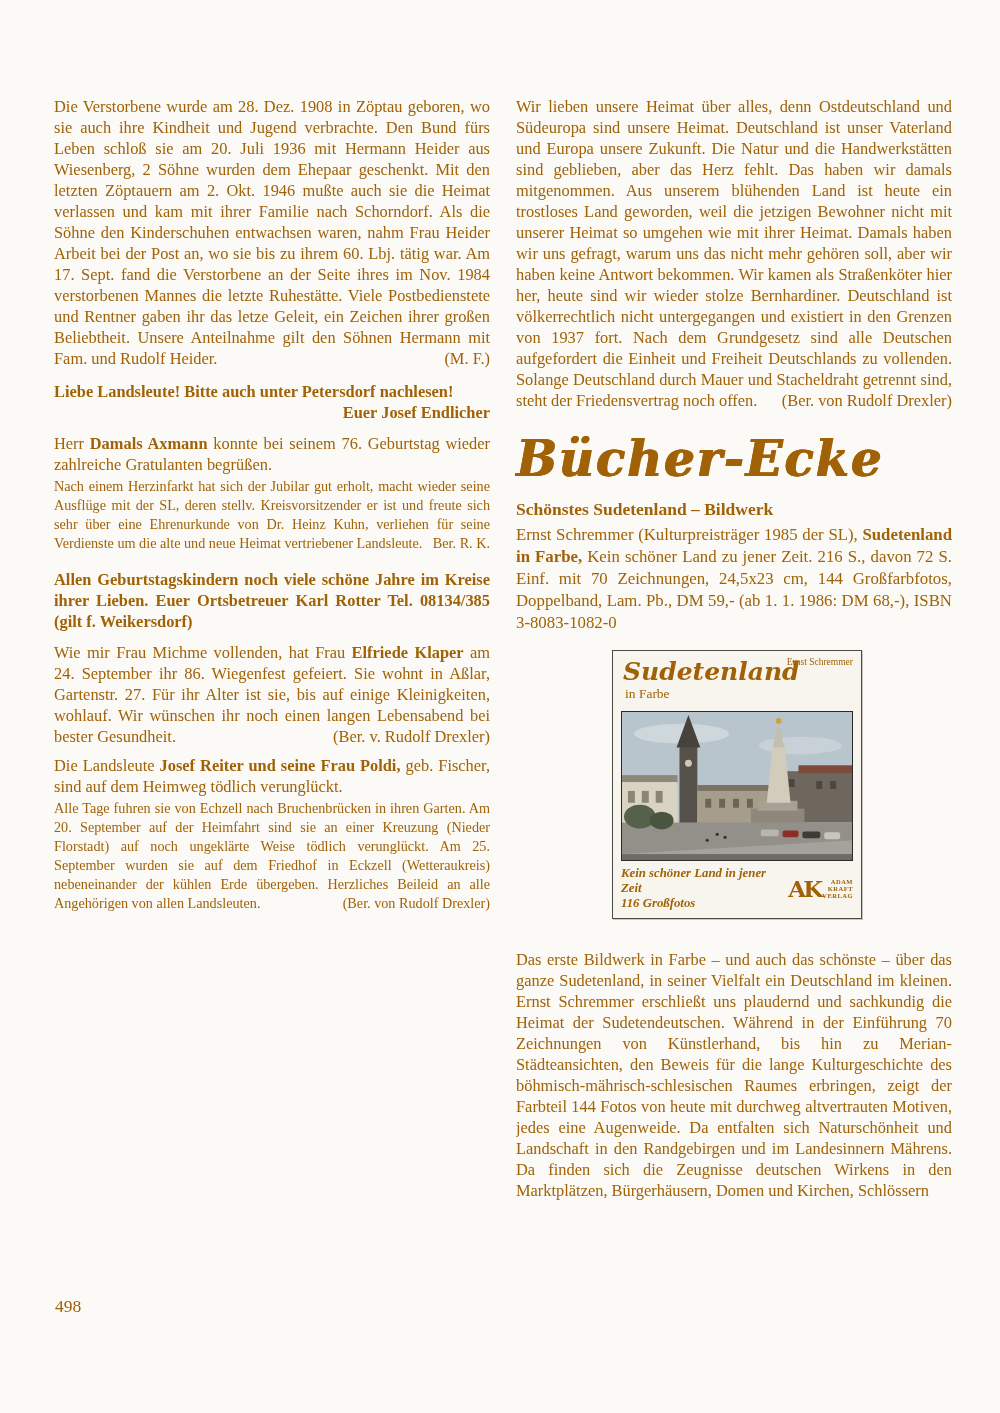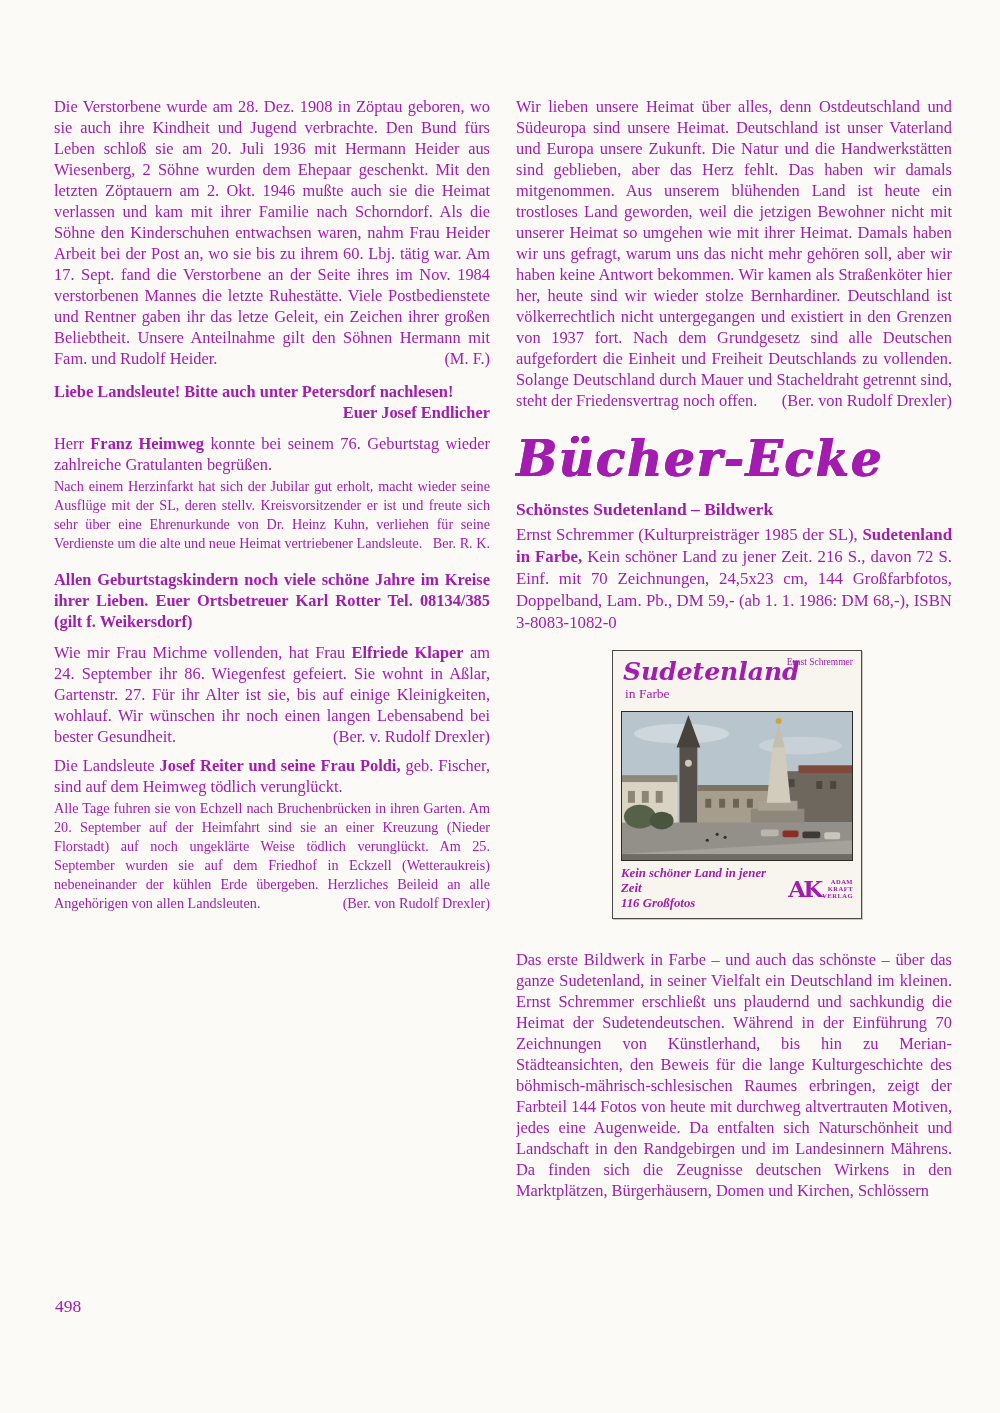--- a/index.html
+++ b/index.html
@@ -2,21 +2,21 @@
 <html><head>
 <meta charset="utf-8">
 <style>
   * { box-sizing: border-box; margin: 0; padding: 0; }
   html,body { background:#e9e7e1; }
   .page {
     position: relative;
     width: 1000px; height: 1413px;
     margin: 0 auto;
     background: #fbfaf6;
-    color: #a21caf;
+    color: #a16207;
     font-family: "Liberation Serif", "DejaVu Serif", serif;
     overflow: hidden;
   }
   .cols { display: flex; gap: 26px; padding: 96px 48px 0 54px; }
   .col { width: 436px; flex: 0 0 436px; }
 
   .p {
     font-size: 16.4px; line-height: 21px;
     text-align: justify; overflow: hidden;
   }
@@ -72,21 +72,21 @@
 </head>
 <body>
 
 <div class="page">
 
   <div class="cols">
 
     <div class="col">
       <p class="p mb12"><span>Die Verstorbene wurde am 28. Dez. 1908 in Zöptau geboren, wo sie auch ihre Kindheit und Jugend verbrachte. Den Bund fürs Leben schloß sie am 20. Juli 1936 mit Hermann Heider aus Wiesenberg, 2 Söhne wurden dem Ehepaar geschenkt. Mit den letzten Zöptauern am 2. Okt. 1946 mußte auch sie die Heimat verlassen und kam mit ihrer Familie nach Schorndorf. Als die Söhne den Kinderschuhen entwachsen waren, nahm Frau Heider Arbeit bei der Post an, wo sie bis zu ihrem 60. Lbj. tätig war. Am 17. Sept. fand die Verstorbene an der Seite ihres im Nov. 1984 verstorbenen Mannes die letzte Ruhestätte. Viele Postbedienstete und Rentner gaben ihr das letze Geleit, ein Zeichen ihrer großen Beliebtheit. Unsere Anteilnahme gilt den Söhnen Hermann mit Fam. und Rudolf Heider. </span><span class="attr">(M. F.)</span></p>
       <p class="p mb10"><span>Liebe Landsleute! Bitte auch unter Petersdorf nachlesen! </span><span class="attr">Euer Josef Endlicher</span></p>
-      <p class="p mb2"><span>Herr </span><span class="b">Franz Heimweg</span><span> konnte bei seinem 76. Geburtstag wieder zahlreiche Gratulanten begrüßen.</span></p>
+      <p class="p mb2"><span>Herr </span><span class="b">Damals Axmann</span><span> konnte bei seinem 76. Geburtstag wieder zahlreiche Gratulanten begrüßen.</span></p>
       <p class="p small mb16"><span>Nach einem Herzinfarkt hat sich der Jubilar gut erholt, macht wieder seine Ausflüge mit der SL, deren stellv. Kreisvorsitzender er ist und freute sich sehr über eine Ehrenurkunde von Dr. Heinz Kuhn, verliehen für seine Verdienste um die alte und neue Heimat vertriebener Landsleute. </span><span class="attr">Ber. R. K.</span></p>
       <p class="p mb10"><span>Allen Geburtstagskindern noch viele schöne Jahre im Kreise ihrer Lieben. Euer Ortsbetreuer Karl Rotter Tel. 08134/385 (gilt f. Weikersdorf)</span></p>
       <p class="p mb8"><span>Wie mir Frau Michme vollenden, hat Frau </span><span class="b">Elfriede Klaper</span><span> am 24. September ihr 86. Wiegenfest gefeiert. Sie wohnt in Aßlar, Gartenstr. 27. Für ihr Alter ist sie, bis auf einige Kleinigkeiten, wohlauf. Wir wünschen ihr noch einen langen Lebensabend bei bester Gesundheit. </span><span class="attr">(Ber. v. Rudolf Drexler)</span></p>
       <p class="p mb2"><span>Die Landsleute </span><span class="b">Josef Reiter und seine Frau Poldi,</span><span> geb. Fischer, sind auf dem Heimweg tödlich verunglückt.</span></p>
       <p class="p small mb14"><span>Alle Tage fuhren sie von Echzell nach Bruchenbrücken in ihren Garten. Am 20. September auf der Heimfahrt sind sie an einer Kreuzung (Nieder Florstadt) auf noch ungeklärte Weise tödlich verunglückt. Am 25. September wurden sie auf dem Friedhof in Eckzell (Wetteraukreis) nebeneinander der kühlen Erde übergeben. Herzliches Beileid an alle Angehörigen von allen Landsleuten. </span><span class="attr">(Ber. von Rudolf Drexler)</span></p>
     </div>
 
     <div class="col">
       <p class="p mb22"><span>Wir lieben unsere Heimat über alles, denn Ostdeutschland und Südeuropa sind unsere Heimat. Deutschland ist unser Vaterland und Europa unsere Zukunft. Die Natur und die Handwerkstätten sind geblieben, aber das Herz fehlt. Das haben wir damals mitgenommen. Aus unserem blühenden Land ist heute ein trostloses Land geworden, weil die jetzigen Bewohner nicht mit unserer Heimat so umgehen wie mit ihrer Heimat. Damals haben wir uns gefragt, warum uns das nicht mehr gehören soll, aber wir haben keine Antwort bekommen. Wir kamen als Straßenköter hier her, heute sind wir wieder stolze Bernhardiner. Deutschland ist völkerrechtlich nicht untergegangen und existiert in den Grenzen von 1937 fort. Nach dem Grundgesetz sind alle Deutschen aufgefordert die Einheit und Freiheit Deutschlands zu vollenden. Solange Deutschland durch Mauer und Stacheldraht getrennt sind, steht der Friedensvertrag noch offen. </span><span class="attr">(Ber. von Rudolf Drexler)</span></p>
 

